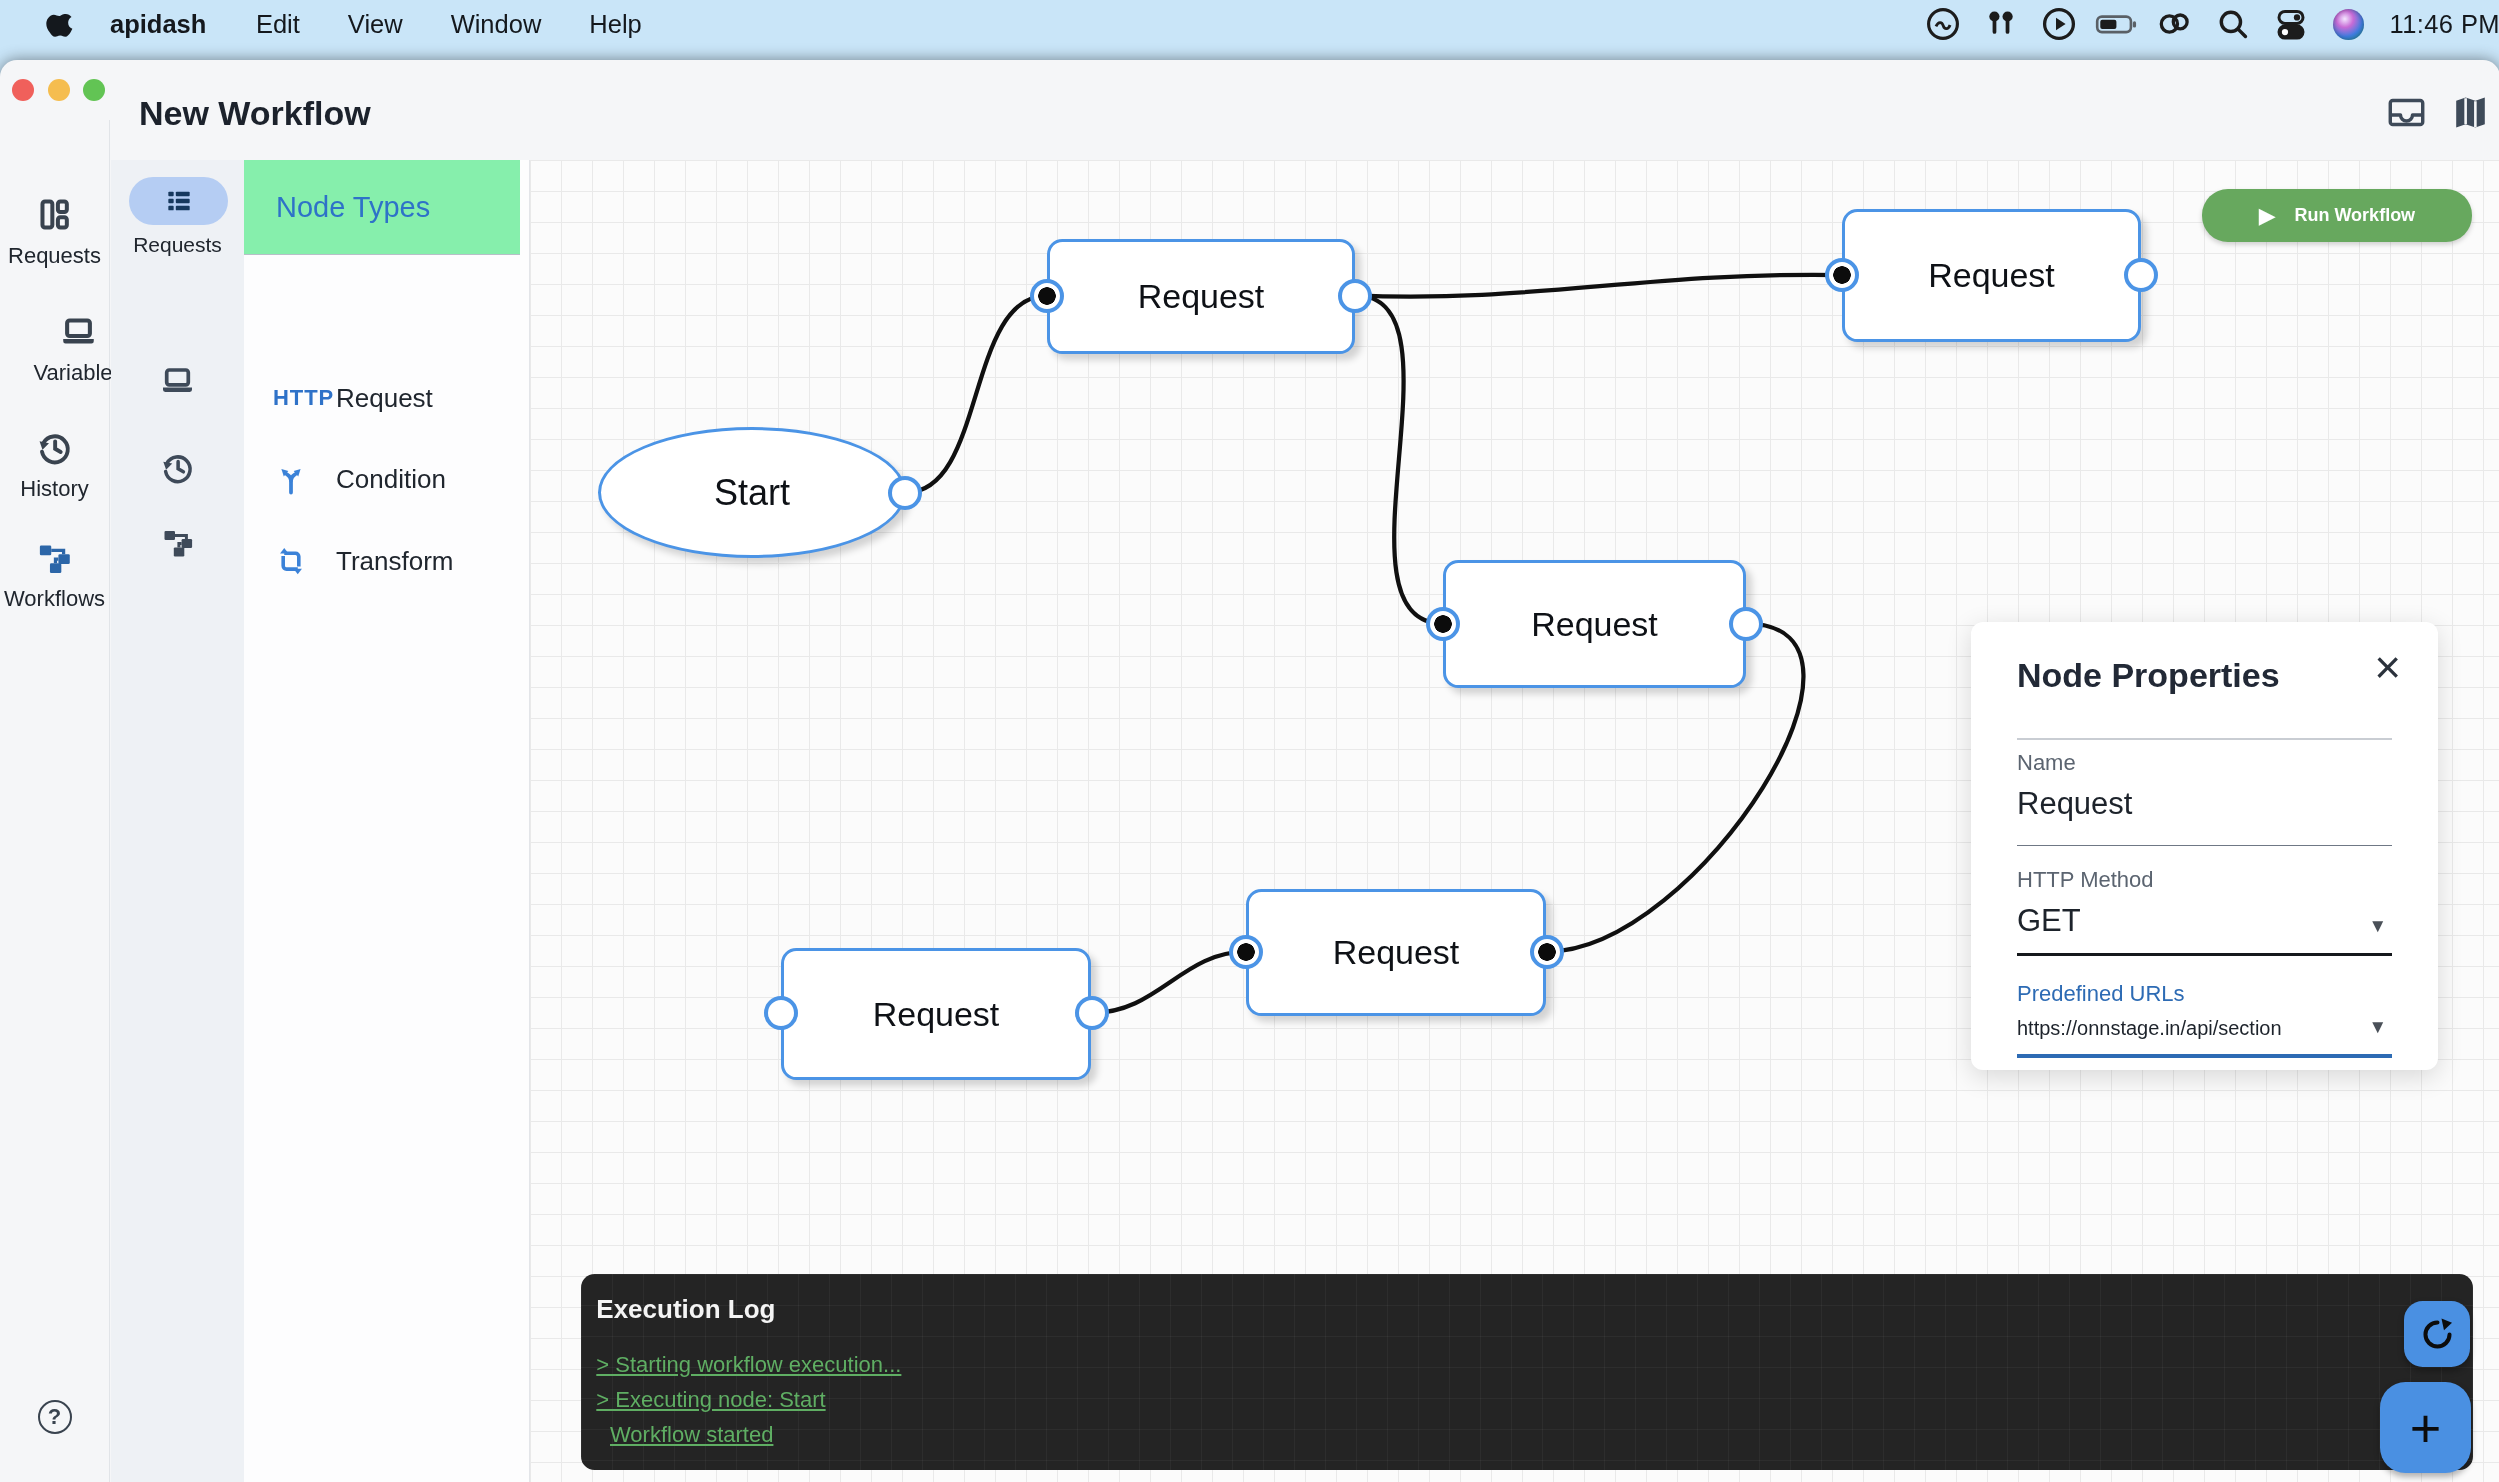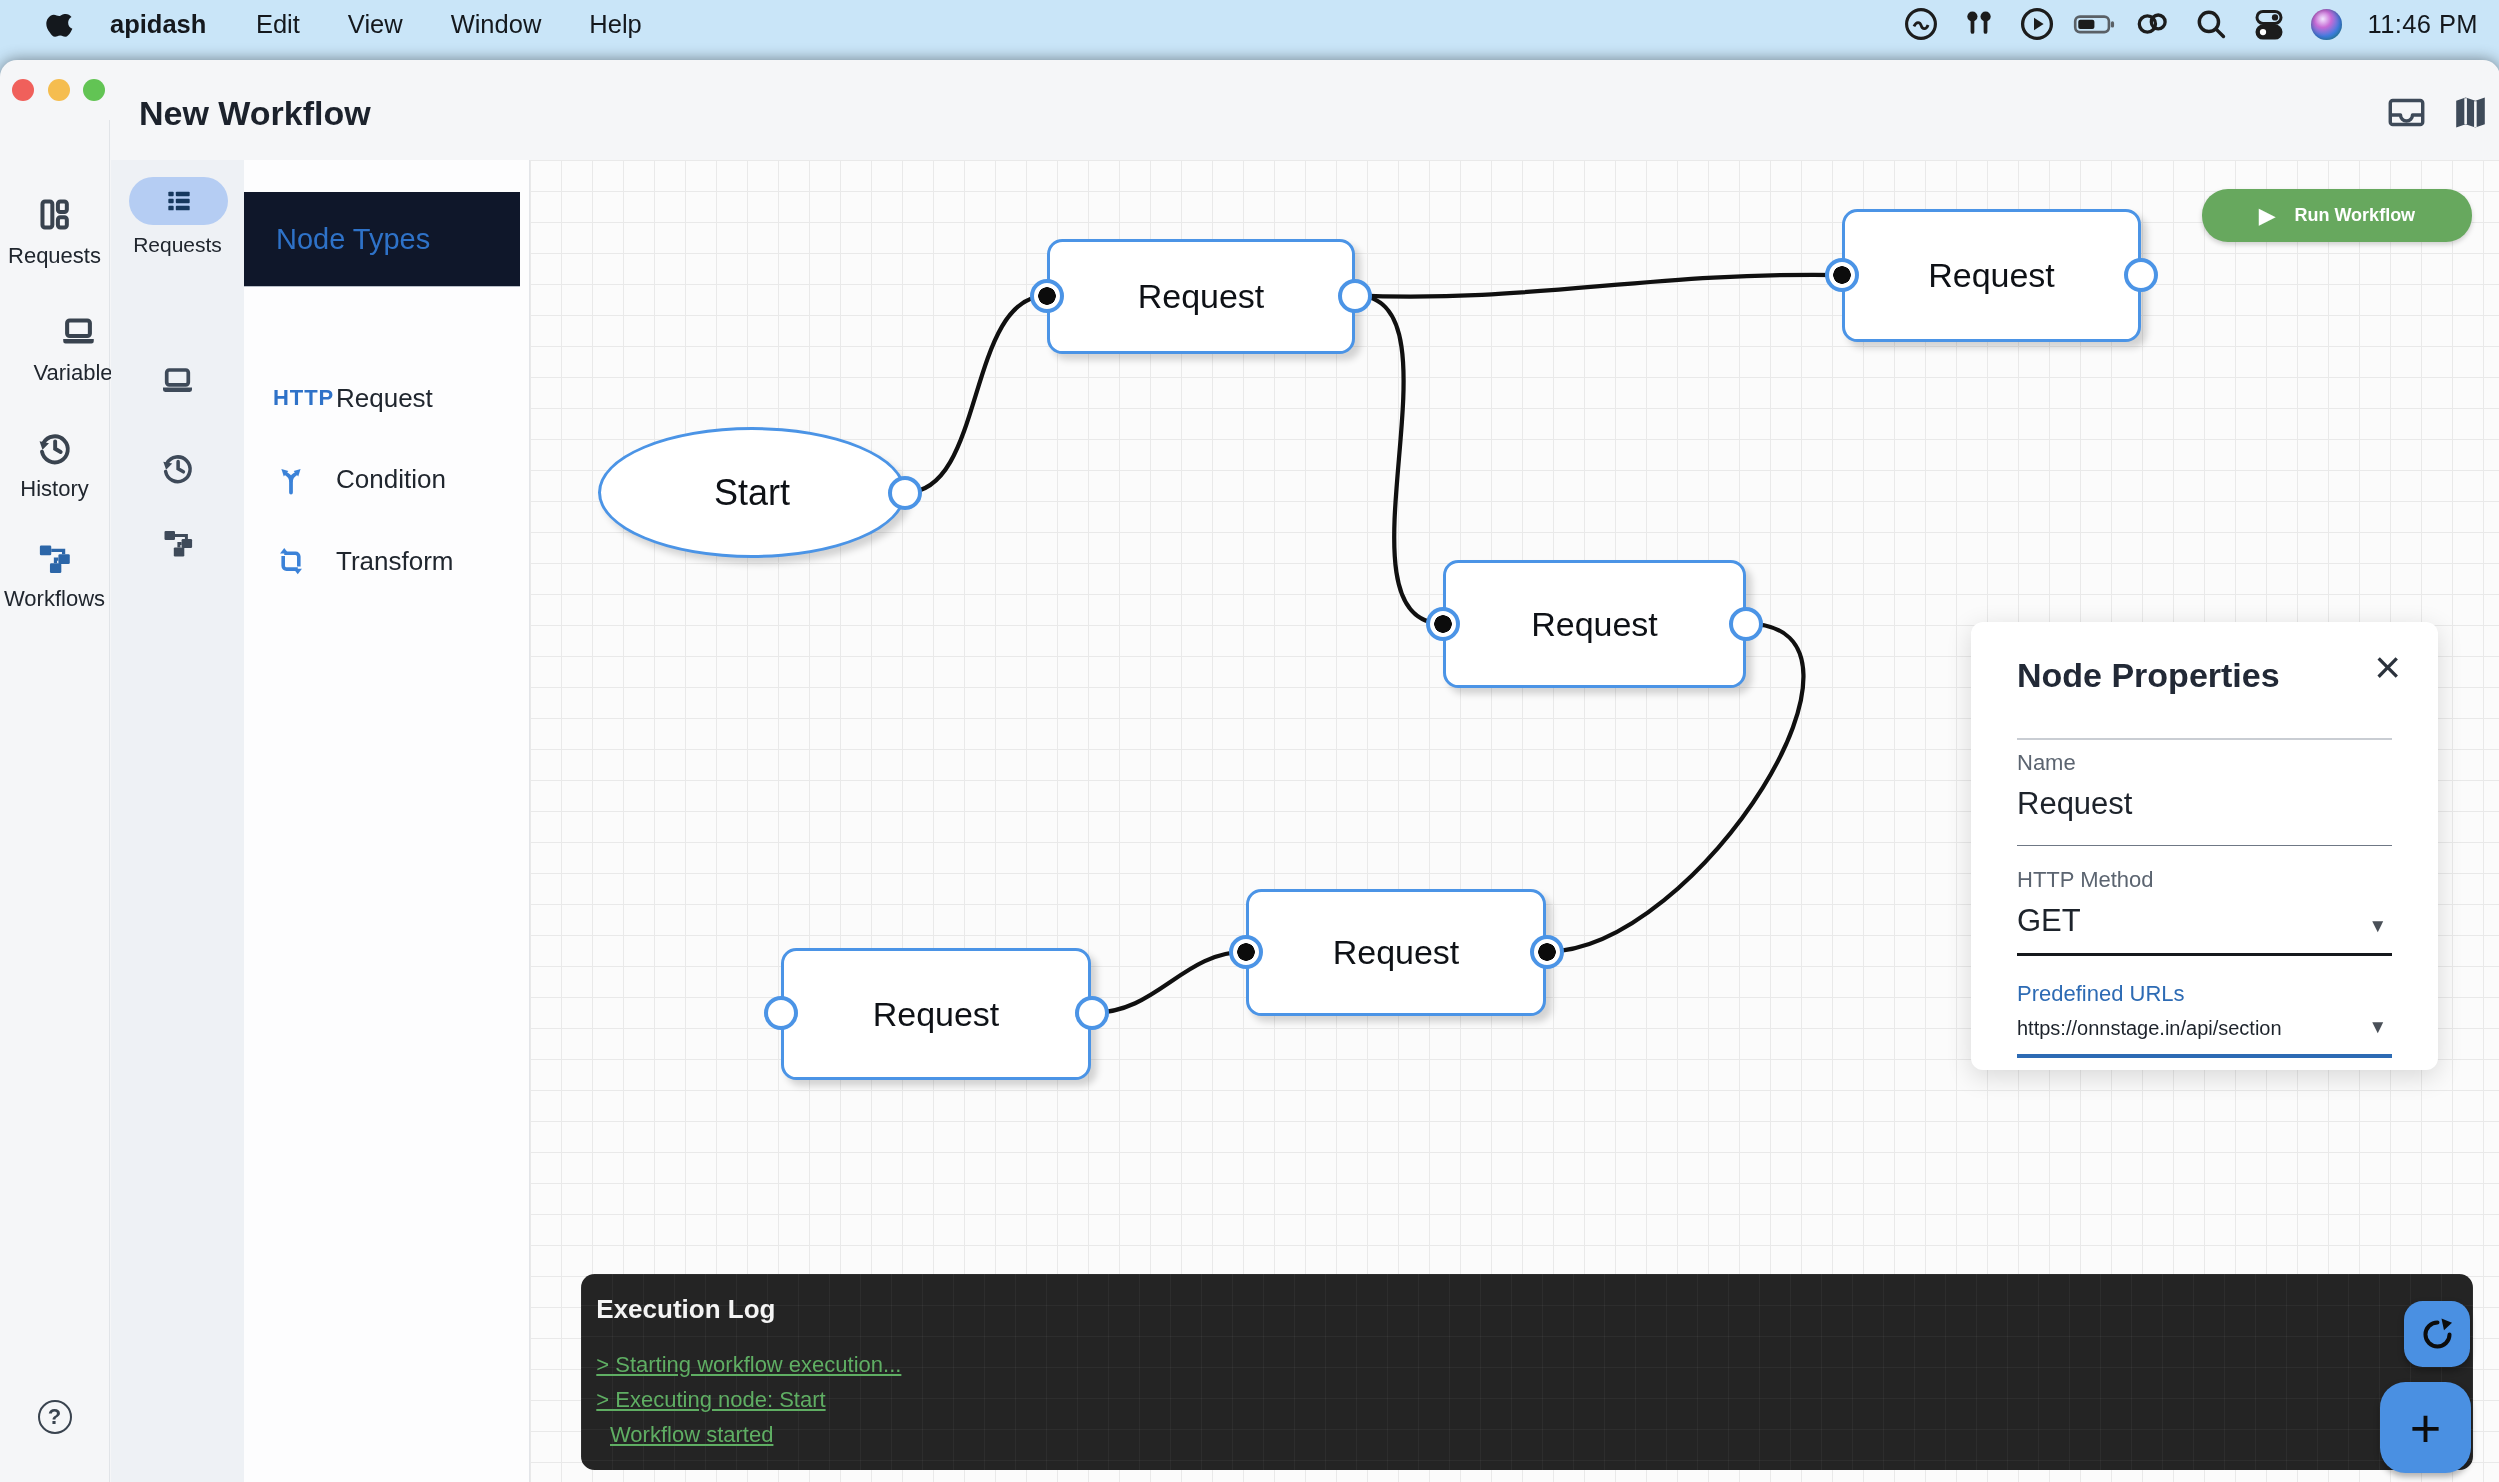--- a/index.html
+++ b/index.html
@@ -6,21 +6,21 @@
   html,body { width:2500px; height:1483px; overflow:hidden; }
   body { font-family:"Liberation Sans","DejaVu Sans",sans-serif; background:#c9e5f8; position:relative; }
 
   
   .menubar { position:absolute; top:0; left:0; width:2500px; height:48px; background:#c9e5f8;
              display:flex; align-items:center; color:#14181d; font-size:25.5px; }
   .menubar .left { display:flex; align-items:center; gap:0; }
   .apple-wrap { width:56px; margin-left:32px; display:flex; justify-content:center; }
   .menu-item { padding:0 24px; }
   .menu-item.appname { font-weight:700; padding:0 25.5px 0 22px; }
-  .menubar .right { margin-left:auto; display:flex; align-items:center; gap:0; margin-right:22px; }
+  .menubar .right { margin-left:auto; display:flex; align-items:center; gap:0; }
   .status-icon { width:58px; height:41px; display:flex; align-items:center; justify-content:center; }
   .status-icon svg { display:block; }
   .menu-time { font-size:25.5px; font-weight:500; margin-left:12px; letter-spacing:0.4px; }
   .siri-orb { width:31px; height:31px; border-radius:50%;
               background:radial-gradient(circle at 38% 32%, #f3e6ff 0%, #c76bd6 30%, #3f7de0 62%, #1b9e85 100%);
               box-shadow:inset 0 0 5.1px rgba(0,0,0,.35); }
 
   
   .window { position:absolute; top:60px; left:0; width:2500px; height:1423px; background:#f5f6f8;
             border-radius:17px 17px 0 0; overflow:hidden; box-shadow:0 0 15.3px rgba(0,0,0,.45); }
@@ -46,22 +46,22 @@
   
   .coll-sidebar { position:absolute; left:111px; top:100px; width:133px; height:1323px; background:#eef1f5; }
   .coll-pill { position:absolute; left:18px; top:17px; width:99px; height:48px; border-radius:25px;
                background:#b5cdf3; display:flex; align-items:center; justify-content:center; }
   .coll-label { position:absolute; left:0; top:73px; width:133px; text-align:center; font-size:21px; color:#20262e; }
   .coll-icon { position:absolute; left:0; width:133px; display:flex; justify-content:center; color:#3e4a59; }
 
   
   .nt-panel { position:absolute; left:244px; top:100px; width:286px; height:1323px; background:#fdfdfe;
               border-right:1.7px solid #e3e5e9; }
-  .nt-header { position:absolute; left:0; top:0; width:276px; height:95px; background:#0f172a;
-               border-bottom:1.7px solid #b8bfc8; display:flex; align-items:center;margin-top:32px; }
+  .nt-header { position:absolute; left:0; top:0; width:276px; height:95px; background:#86efac;
+               border-bottom:1.7px solid #b8bfc8; display:flex; align-items:center; }
   .nt-header-text { margin-left:32px; font-size:29px; color:#2e72c8; font-weight:500; }
   .nt-item { position:absolute; left:0; width:286px; height:60px; display:flex; align-items:center; }
   .nt-ico { width:63px; margin-left:29px; display:flex; align-items:center; }
   .nt-badge { font-size:22px; font-weight:700; color:#2f72c8; letter-spacing:0.9px; }
   .nt-label { font-size:26px; color:#20262e; }
 
   
   .canvas { position:absolute; left:530px; top:100px; right:0; bottom:0; background-color:#fbfbfb;
             background-image:linear-gradient(to right,#e9e9e9 1.3px,transparent 1.3px),
                              linear-gradient(to bottom,#e9e9e9 1.3px,transparent 1.3px);

